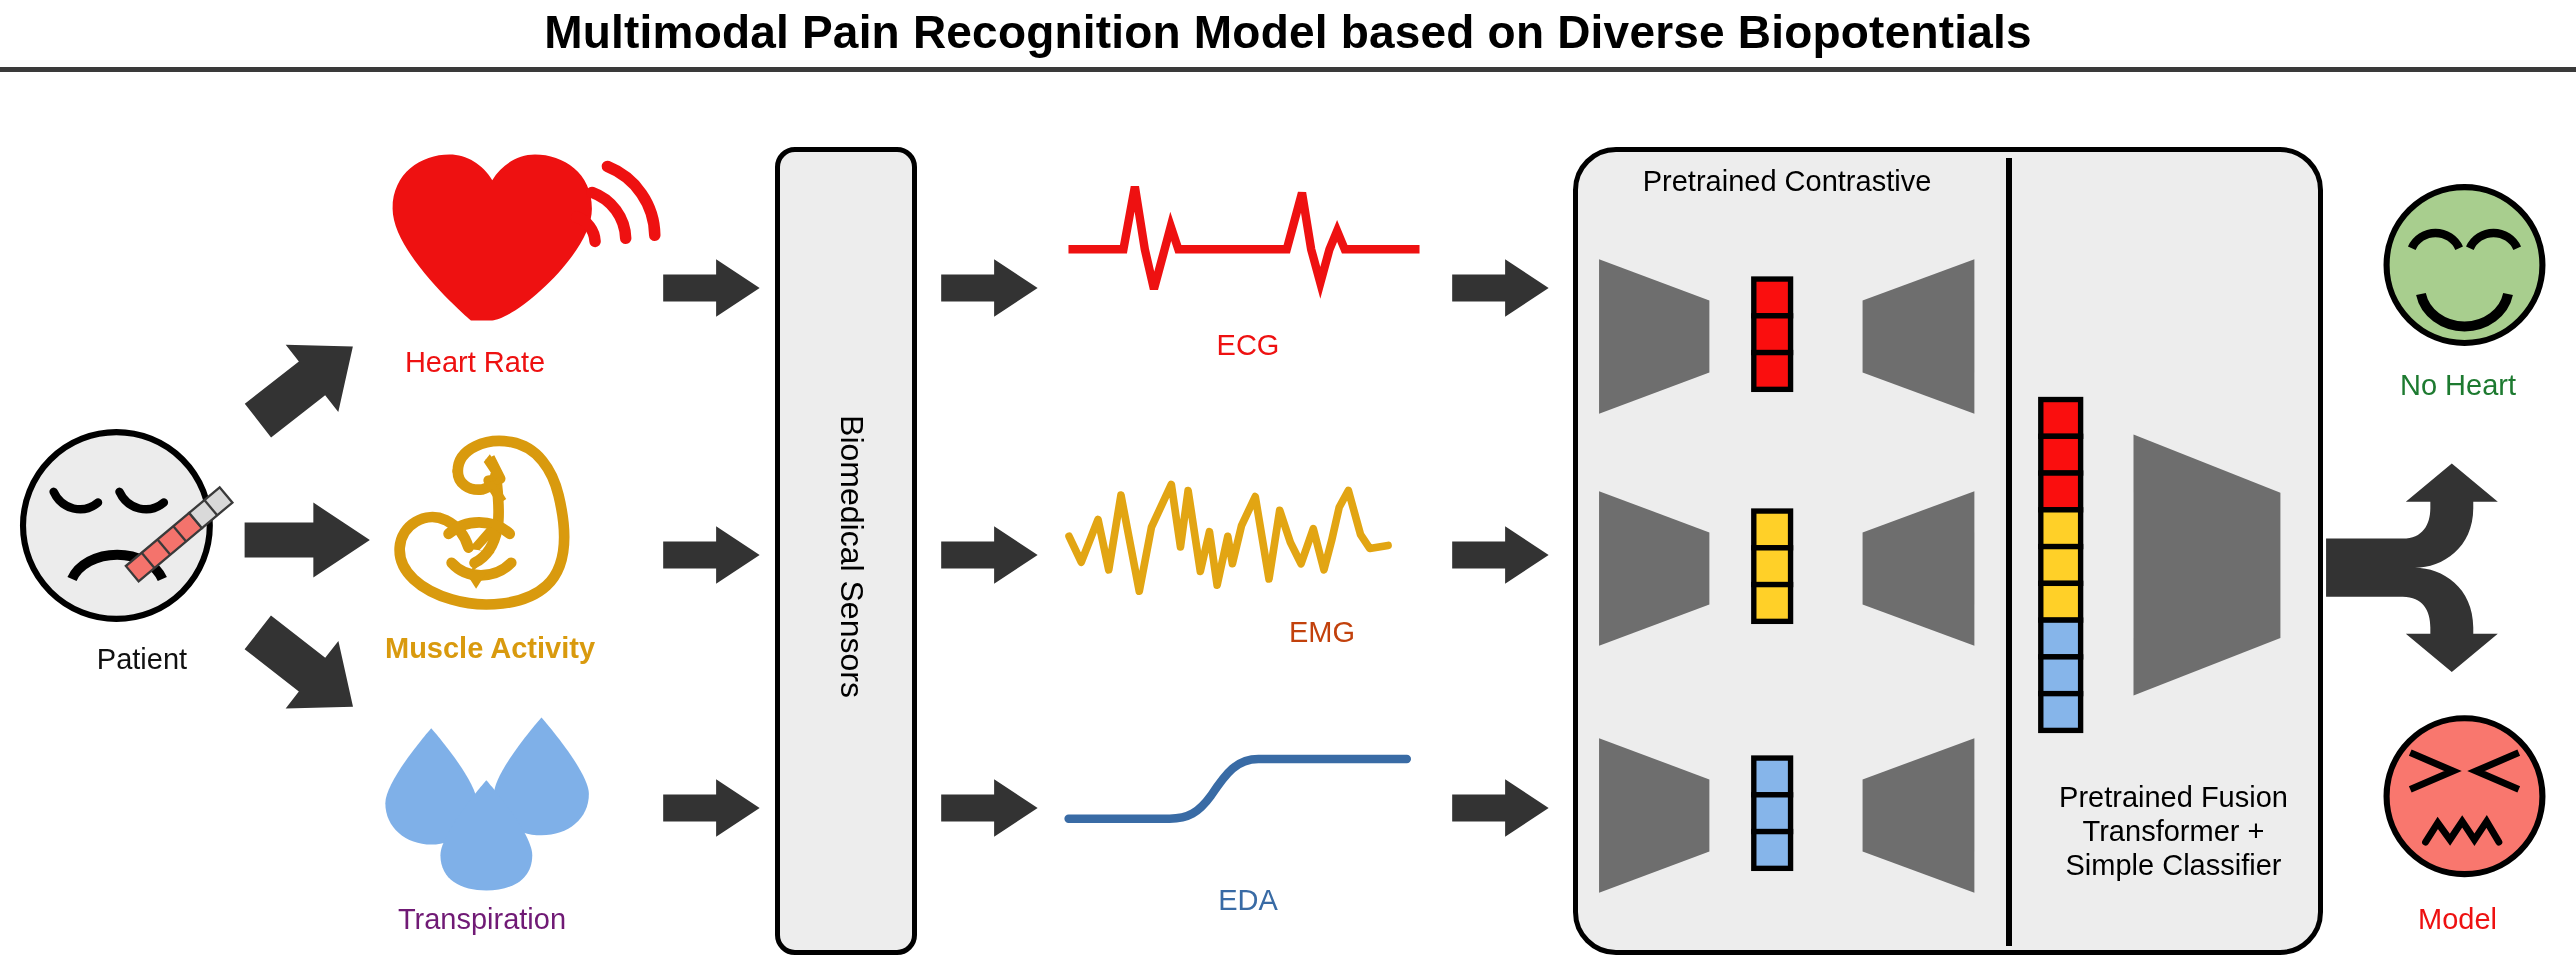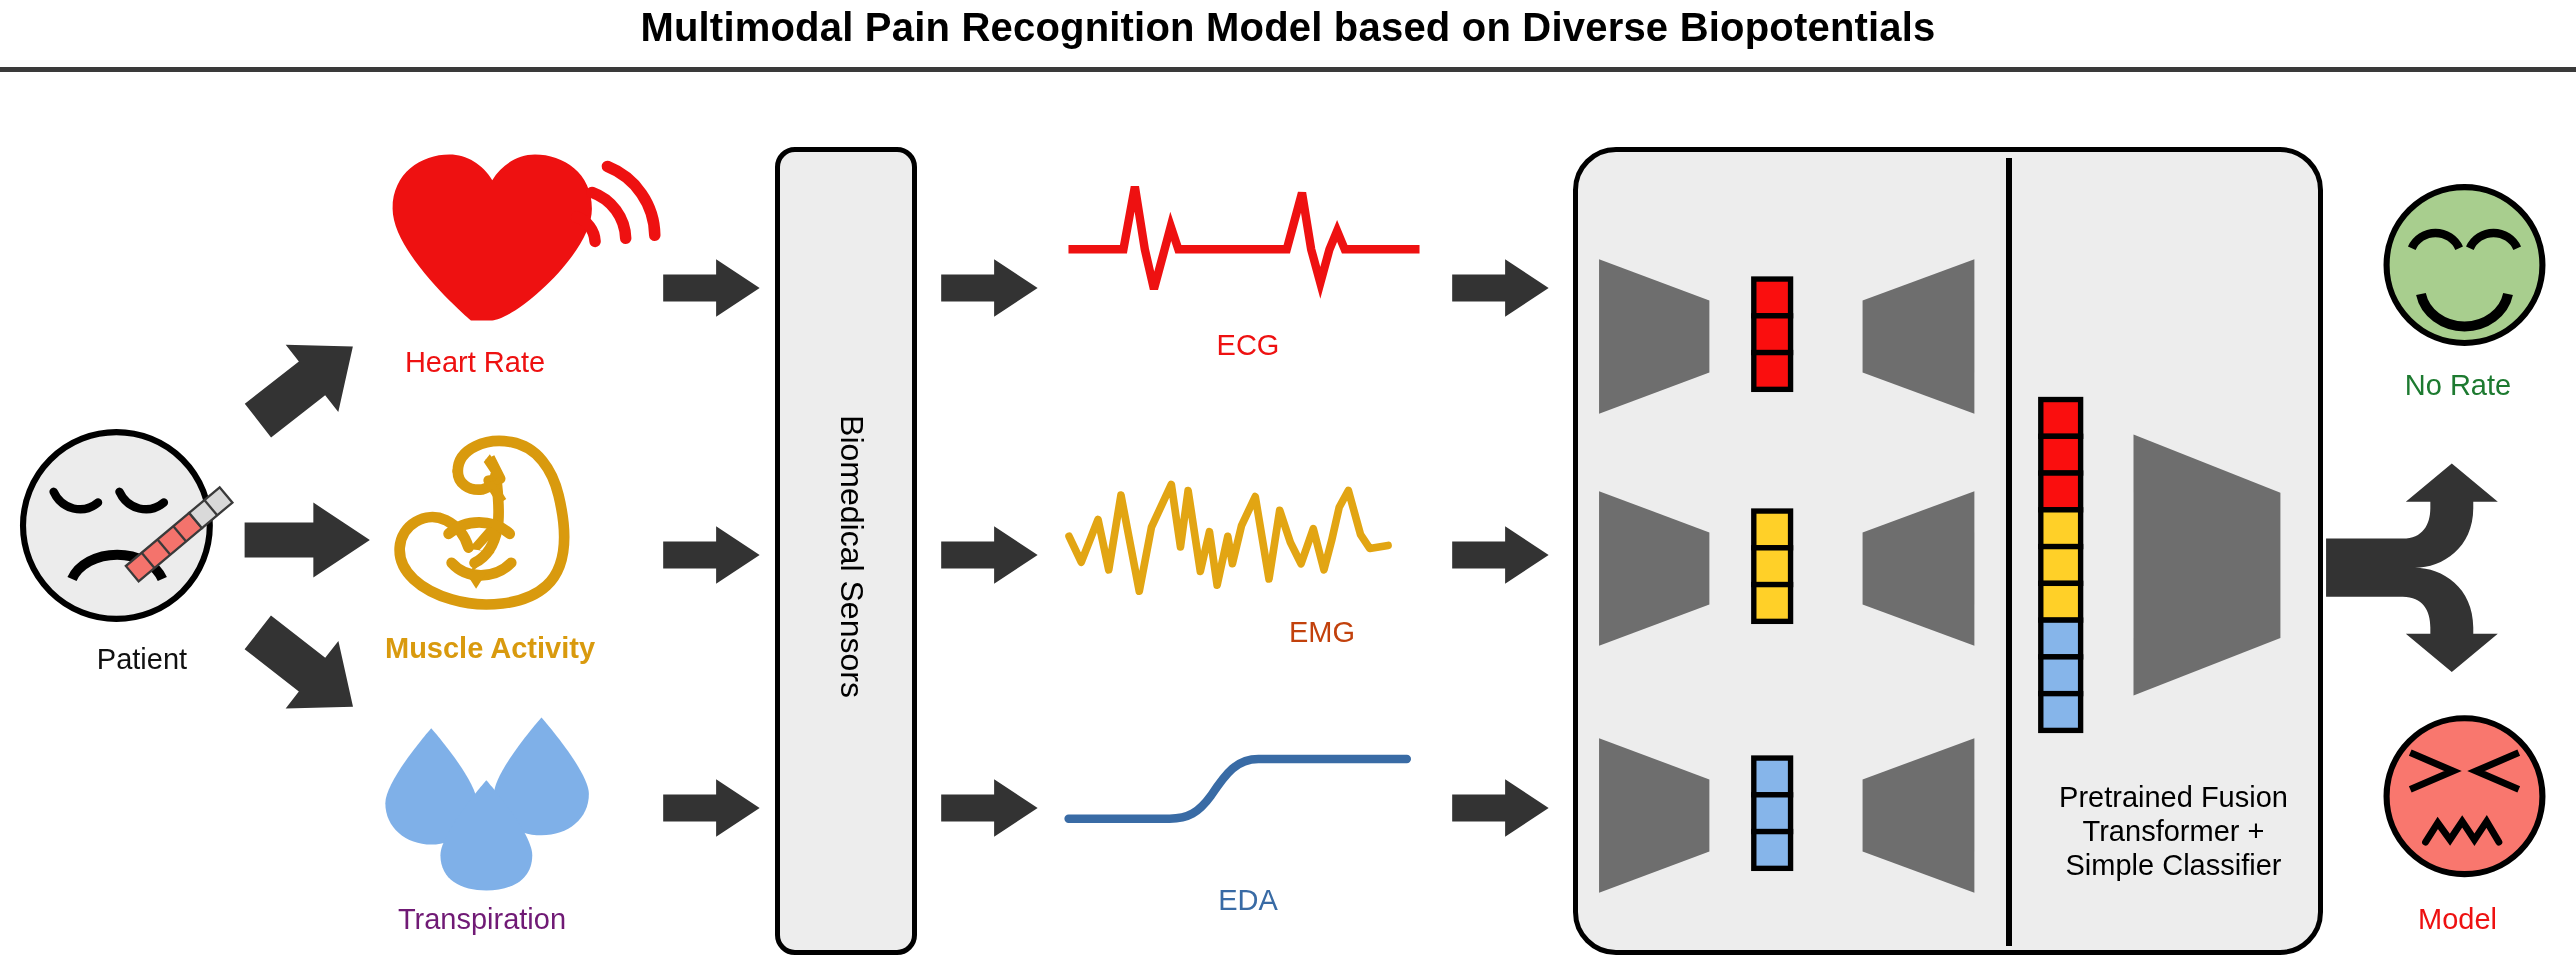--- a/index.html
+++ b/index.html
@@ -1,21 +1,21 @@
 <!DOCTYPE html>
 <html style="font-size:12.2px"><head>
 <meta charset="utf-8">
 <style>
   html,body{margin:0;padding:0;background:#fff;}
   body{width:2576px;height:971px;position:relative;overflow:hidden;
        font-family:"Liberation Sans",sans-serif;}
   .abs{position:absolute;}
   #title-bar{position:absolute;left:0;top:0;width:2576px;height:70px;}
   #page-title{position:absolute;left:0;top:4.6px;width:2576px;text-align:center;
-    font-size:40px;font-weight:bold;color:#000;letter-spacing:0.2px;}
+    font-size:46px;font-weight:bold;color:#000;letter-spacing:0.2px;}
   #title-rule{position:absolute;left:0;top:67px;width:2576px;height:5.4px;background:#3a3a3a;}
   .caption{position:absolute;text-align:center;font-size:29px;white-space:nowrap;}
   .panel-text{position:absolute;text-align:center;font-size:29px;color:#000;line-height:1.18;}
   svg{display:block;overflow:visible;}
 </style>
 </head>
 <body>
 
 <div id="title-bar">
   <div id="page-title">Multimodal Pain Recognition Model based on Diverse Biopotentials</div>
@@ -180,20 +180,21 @@
     <polygon points="2,32 92,32 92,6 166,55 92,104 92,78 2,78" fill="#333333"></polygon>
   </svg>
 </div>
 
 <div class="abs" style="left:1573px;top:147px;width:750px;height:808px;
      background:#EDEDED;border:5.4px solid #000;border-radius:43px;box-sizing:border-box;"></div>
 
 <div class="abs" style="left:2006px;top:158px;width:6.1px;height:788px;background:#000;"></div>
 
 <div class="panel-text" style="left:1588px;top:164px;width:398px;">
+  <div>Pretrained Contrastive</div>
 </div>
 
 <div class="abs" style="left:1596px;top:256px;">
   <svg width="383" height="161" viewBox="0 0 500 210">
     <polygon points="4,4 4,206 148,152 148,58" fill="#6E6E6E"></polygon>
     <polygon points="348,58 348,152 494,206 494,4" fill="#6E6E6E"></polygon>
     <g>
       <rect x="206" y="30" width="48" height="48" fill="#FA0E0E" stroke="#000" stroke-width="7"></rect>
       <rect x="206" y="78" width="48" height="48" fill="#FA0E0E" stroke="#000" stroke-width="7"></rect>
       <rect x="206" y="126" width="48" height="48" fill="#FA0E0E" stroke="#000" stroke-width="7"></rect>
@@ -260,21 +261,21 @@
 </div>
 
 <div class="abs" style="left:2369px;top:181px;">
   <svg width="191" height="191" viewBox="0 0 250 250">
     <circle cx="125" cy="110" r="102" fill="#A8CE8E" stroke="#000" stroke-width="8"></circle>
     <path d="M56 88 a34 34 0 0 1 62 0" fill="none" stroke="#000" stroke-width="11" stroke-linecap="butt"></path>
     <path d="M132 88 a34 34 0 0 1 62 0" fill="none" stroke="#000" stroke-width="11" stroke-linecap="butt"></path>
     <path d="M68 148 a58 52 0 0 0 114 0" fill="none" stroke="#000" stroke-width="13" stroke-linecap="butt"></path>
   </svg>
 </div>
-<div class="caption" style="left:2343px;top:369px;width:230px;color:#1D7A30;">No Rate</div>
+<div class="caption" style="left:2343px;top:369px;width:230px;color:#1D7A30;">No Heart</div>
 
 <div class="abs" style="left:2369px;top:716px;">
   <svg width="191" height="191" viewBox="0 0 250 250">
     <circle cx="125" cy="105" r="102" fill="#F9776E" stroke="#000" stroke-width="8"></circle>
     <polyline points="54,48 110,72 54,96" fill="none" stroke="#000" stroke-width="9" stroke-linejoin="miter"></polyline>
     <polyline points="196,48 140,72 196,96" fill="none" stroke="#000" stroke-width="9" stroke-linejoin="miter"></polyline>
     <polyline points="74,165 90,140 106,162 122,138 138,162 154,138 170,165" fill="none" stroke="#000" stroke-width="9" stroke-linejoin="miter" stroke-linecap="round"></polyline>
   </svg>
 </div>
 <div class="caption" style="left:2362px;top:903px;width:191px;color:#EE1111;">Model</div>

